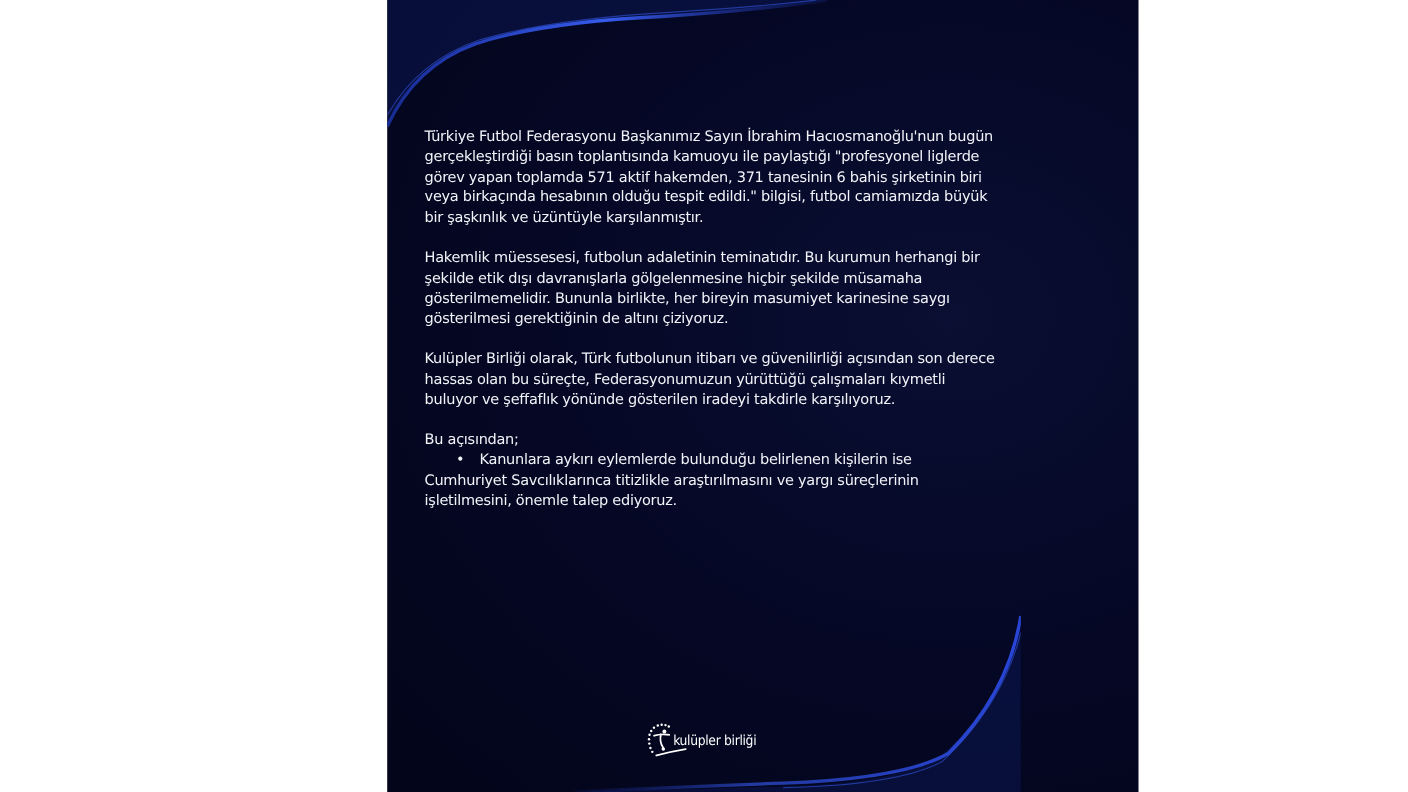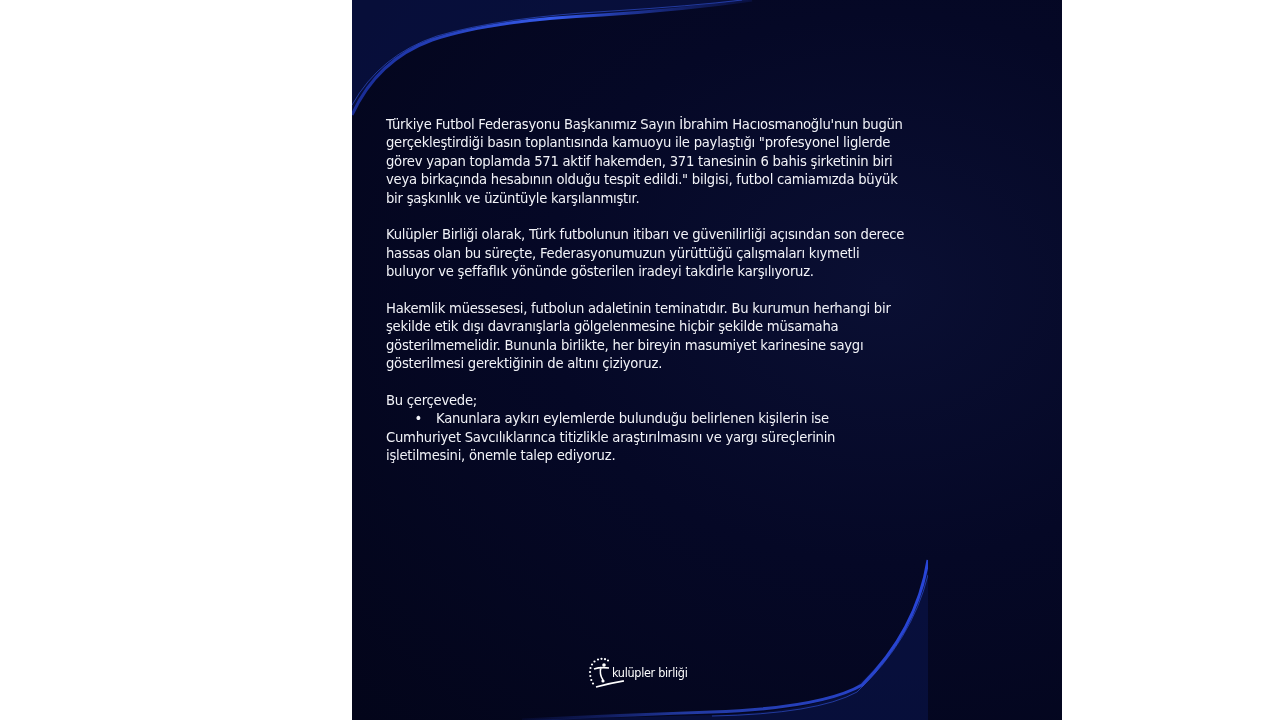--- a/index.html
+++ b/index.html
@@ -5,21 +5,20 @@
     html, body { margin: 0; padding: 0; }
     body {
       width: 1280px; height: 720px; background: #ffffff;
       position: relative; overflow: hidden;
       font-family: "DejaVu Sans", sans-serif;
     }
     .poster {
       position: absolute; left: 352px; top: 0; width: 683px; height: 720px;
       background: radial-gradient(ellipse at 75% 40%, #0a0f33 0%, #050826 45%, #03051a 100%);
       overflow: hidden;
-      padding-left: 27px;
     }
     .wave { position: absolute; left: 0; top: 0; width: 576px; height: 720px; }
     .content {
       position: absolute; left: 34px; top: 116px; width: 520px;
       color: #f2f3f8; font-size: 13.2px; line-height: 18.4px;
       letter-spacing: -0.25px;
     }
     .para { margin: 0 0 18.4px 0; }
     .bullet { display: block; }
     .bullet-dot { display: inline-block; width: 36px; text-align: right; padding-right: 14px; box-sizing: content-box; }
@@ -52,24 +51,24 @@
     <path d="M0 0 L400 0 Q300 10 200 20 Q120 28 80 40 Q30 60 10 95 L0 115 Z" fill="#0b1550" opacity="0.55"></path>
     <path d="M0 115 Q25 60 80 40 Q140 20 250 15 Q330 10 400 0" stroke="url(#g1)" stroke-width="3" fill="none"></path>
     <path d="M0 105 Q28 55 85 36 Q150 17 260 11 Q340 6 390 0" stroke="#3b63ff" stroke-width="1" fill="none" opacity="0.5"></path>
     <path d="M576 560 Q560 640 500 690 Q460 712 360 715 Q280 717 170 720 L576 720 Z" fill="#0b1550" opacity="0.55"></path>
     <path d="M576 560 Q565 630 510 685 Q470 708 360 712 Q270 715 170 720" stroke="url(#g2)" stroke-width="3" fill="none"></path>
     <path d="M576 575 Q560 640 505 692 Q465 714 360 716" stroke="#3b63ff" stroke-width="1" fill="none" opacity="0.5"></path>
   </svg>
 
   <div class="content">
     <p class="para">Türkiye Futbol Federasyonu Başkanımız Sayın İbrahim Hacıosmanoğlu'nun bugün gerçekleştirdiği basın toplantısında kamuoyu ile paylaştığı "profesyonel liglerde görev yapan toplamda 571 aktif hakemden, 371 tanesinin 6 bahis şirketinin biri veya birkaçında hesabının olduğu tespit edildi." bilgisi, futbol camiamızda büyük bir şaşkınlık ve üzüntüyle karşılanmıştır.</p>
+    <p class="para">Hakemlik müessesesi, futbolun adaletinin teminatıdır. Bu kurumun herhangi bir şekilde etik dışı davranışlarla gölgelenmesine hiçbir şekilde müsamaha gösterilmemelidir. Bununla birlikte, her bireyin masumiyet karinesine saygı gösterilmesi gerektiğinin de altını çiziyoruz.</p>
     <p class="para">Kulüpler Birliği olarak, Türk futbolunun itibarı ve güvenilirliği açısından son derece hassas olan bu süreçte, Federasyonumuzun yürüttüğü çalışmaları kıymetli buluyor ve şeffaflık yönünde gösterilen iradeyi takdirle karşılıyoruz.</p>
-    <p class="para">Hakemlik müessesesi, futbolun adaletinin teminatıdır. Bu kurumun herhangi bir şekilde etik dışı davranışlarla gölgelenmesine hiçbir şekilde müsamaha gösterilmemelidir. Bununla birlikte, her bireyin masumiyet karinesine saygı gösterilmesi gerektiğinin de altını çiziyoruz.</p>
     <div class="para">
-      <span class="bullet">Bu çerçevede;</span>
+      <span class="bullet">Bu açısından;</span>
       <span class="bullet"><span class="bullet-dot">•</span><span>Kanunlara aykırı eylemlerde bulunduğu belirlenen kişilerin ise Cumhuriyet Savcılıklarınca titizlikle araştırılmasını ve yargı süreçlerinin işletilmesini, önemle talep ediyoruz.</span></span>
     </div>
   </div>
 
   <div class="logo">
     <svg width="40" height="40" viewBox="0 0 40 40" style="position:absolute;left:0;top:0">
       <g fill="#fff">
         <circle cx="6" cy="18" r="1.1"></circle>
           <circle cx="6.5" cy="14" r="1.1"></circle>
           <circle cx="8" cy="10.5" r="1.1"></circle>

